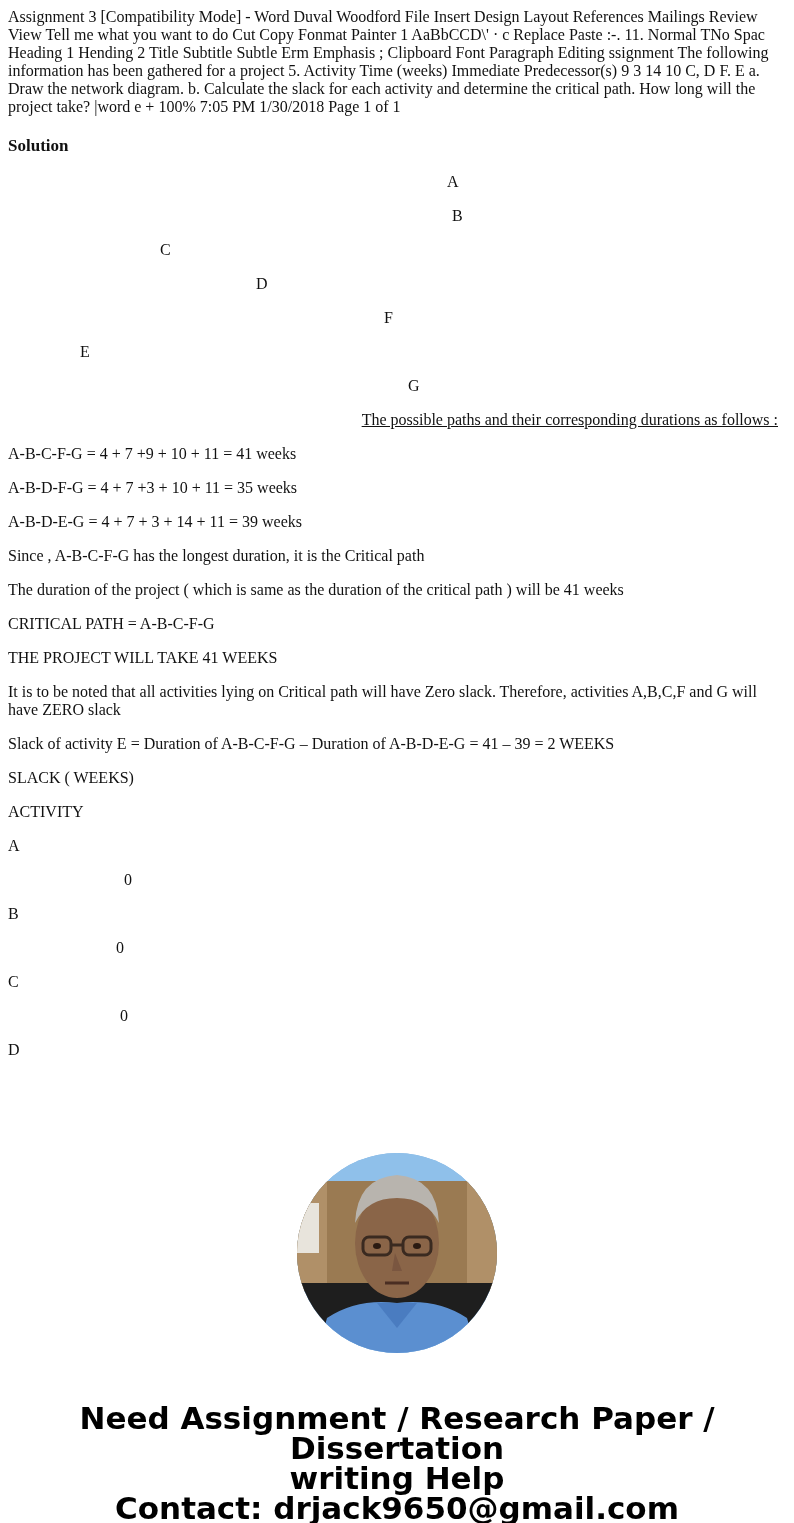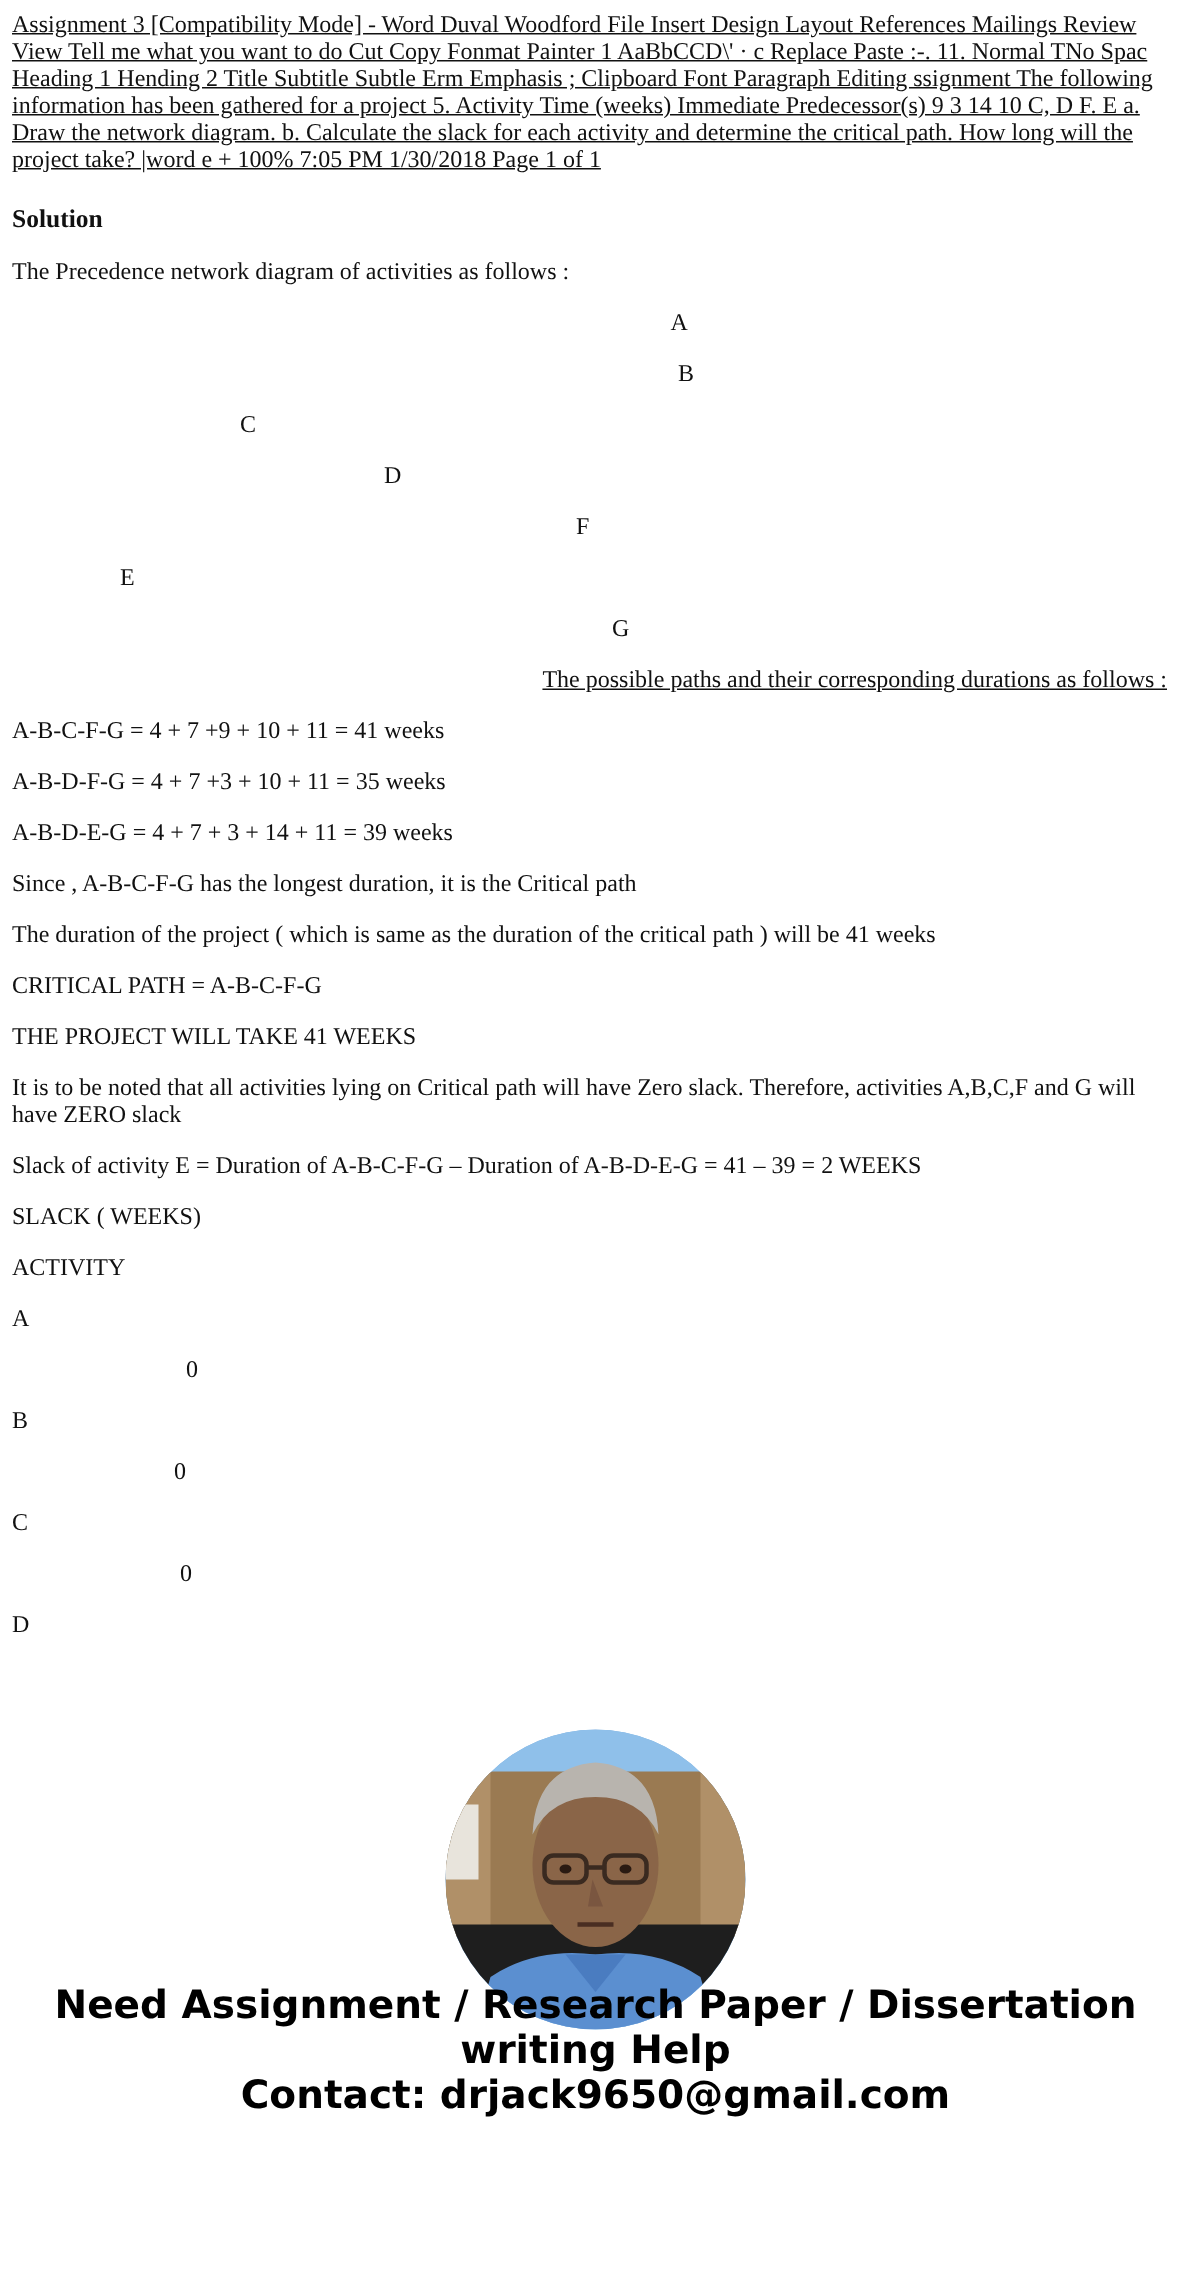--- a/index.html
+++ b/index.html
@@ -16,21 +16,20 @@
     left: 8px;
     top: 0;
     width: 770px;
     height: 1122px;
     overflow: hidden;
     font-size: 16px;
     line-height: 18px;
   }
   .question {
     margin: 8px 0 0 0;
-    text-decoration: underline;
   }
   h3.sol {
     font-size: 17px;
     font-weight: bold;
     margin: 19px 0 0 0;
     line-height: 22px;
   }
   p { margin: 0; }
   .para { margin-top: 16px; }
   .node { margin-top: 16px; white-space: pre; }
@@ -43,40 +42,39 @@
     top: 1153px;
     width: 200px;
     height: 200px;
     border-radius: 50%;
     overflow: hidden;
     background: #7fb0e0;
   }
   .footer {
     position: absolute;
     left: 0;
-    top: 1322px;
+    top: 1403px;
     width: 794px;
     text-align: center;
     font-family: "DejaVu Sans", sans-serif;
     font-weight: bold;
-    font-size: 26px;
+    font-size: 31px;
     line-height: 30px;
     color: #000000;
   }
   .footer div { display: block; }
 </style>
 </head>
 <body>
 
 <div class="content">
   <p class="question">Assignment 3 [Compatibility Mode] - Word Duval Woodford File Insert Design Layout References Mailings Review View Tell me what you want to do Cut Copy Fonmat Painter 1 AaBbCCD\' · c Replace Paste :-. 11. Normal TNo Spac Heading 1 Hending 2 Title Subtitle Subtle Erm Emphasis ; Clipboard Font Paragraph Editing ssignment The following information has been gathered for a project 5. Activity Time (weeks) Immediate Predecessor(s) 9 3 14 10 C, D F. E a. Draw the network diagram. b. Calculate the slack for each activity and determine the critical path. How long will the project take? |word e + 100% 7:05 PM 1/30/2018 Page 1 of 1</p>
 
   <h3 class="sol">Solution</h3>
 
-  <p class="para">The Precedence network diagram of activities as follows :</p>
 
   <div>
     <p class="node" style="padding-left:439px">A</p>
     <p class="node" style="padding-left:444px">B</p>
     <p class="node" style="padding-left:152px">C</p>
     <p class="node" style="padding-left:248px">D</p>
     <p class="node" style="padding-left:376px">F</p>
     <p class="node" style="padding-left:72px">E</p>
     <p class="node" style="padding-left:400px">G</p>
   </div>

